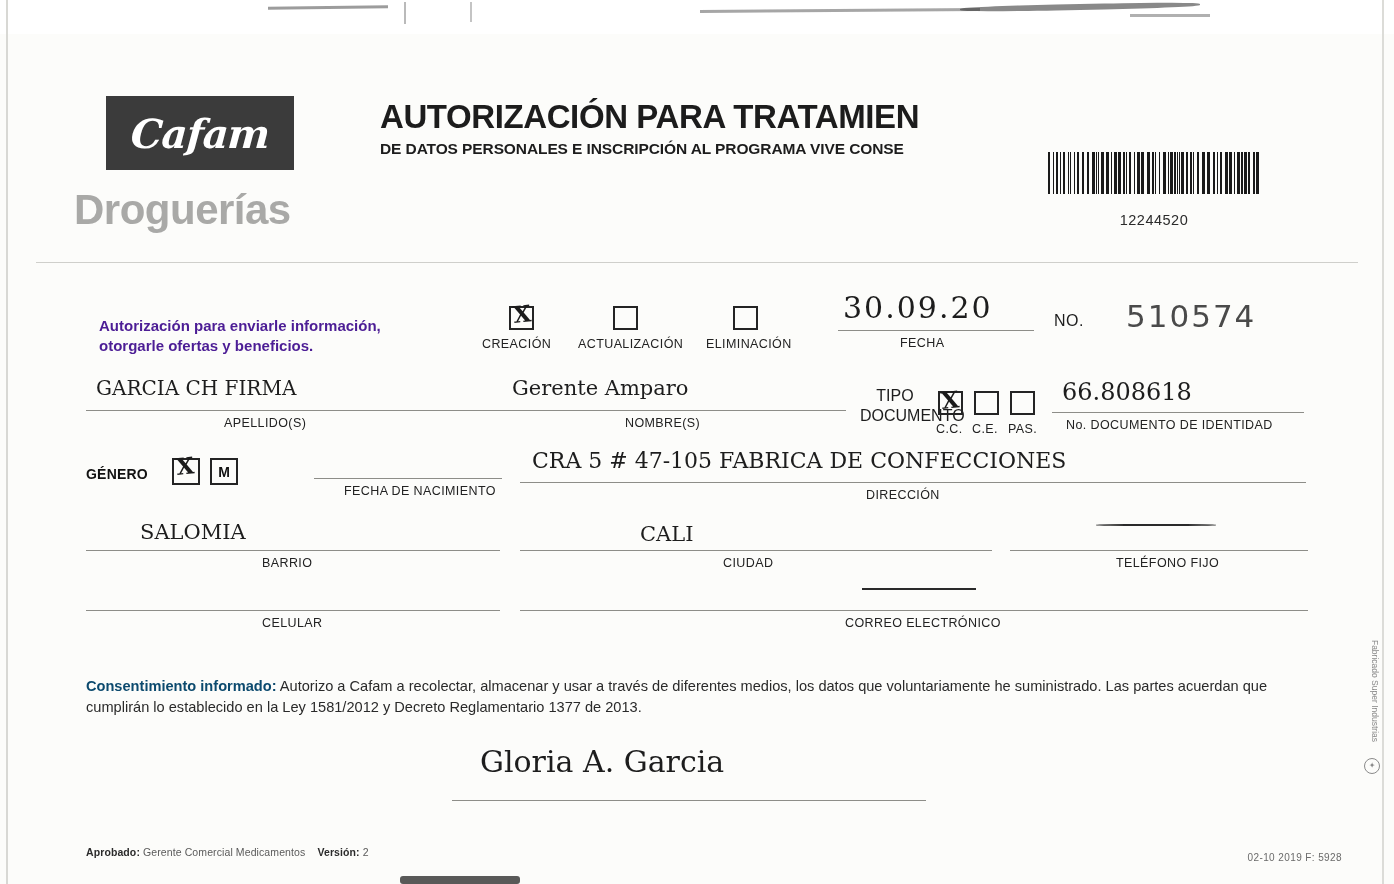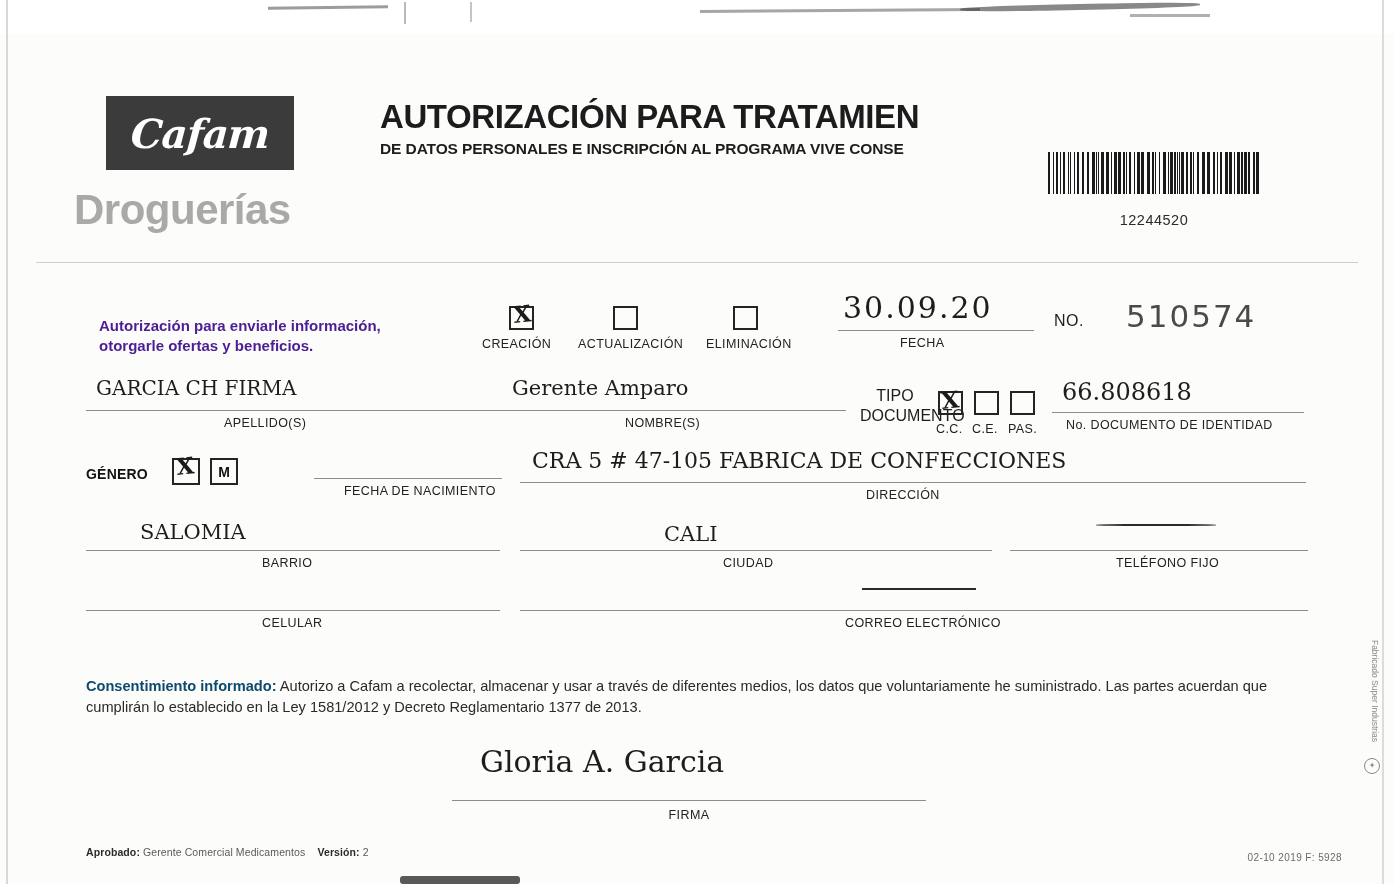--- a/index.html
+++ b/index.html
@@ -483,21 +483,21 @@
   <div class="cap" style="left:344px; top:484px;">FECHA DE NACIMIENTO</div>
 
   <div class="hand" style="left:532px; top:448px; font-size:22px;">CRA 5 # 47-105  FABRICA DE CONFECCIONES</div>
   <div class="line" style="left:520px; top:482px; width:786px;"></div>
   <div class="cap" style="left:866px; top:488px;">DIRECCIÓN</div>
 
   <div class="hand" style="left:140px; top:520px; font-size:21px;">SALOMIA</div>
   <div class="line" style="left:86px; top:550px; width:414px;"></div>
   <div class="cap" style="left:262px; top:556px;">BARRIO</div>
 
-  <div class="hand" style="left:664px; top:522px; font-size:21px;">CALI</div>
+  <div class="hand" style="left:640px; top:522px; font-size:21px;">CALI</div>
   <div class="line" style="left:520px; top:550px; width:472px;"></div>
   <div class="cap" style="left:723px; top:556px;">CIUDAD</div>
 
   <div class="hand" style="left:1098px; top:518px; font-size:20px;"></div>
   <div class="ink-strike" style="left:1096px; top:524px; width:120px; border-radius:40%;"></div>
   <div class="line" style="left:1010px; top:550px; width:298px;"></div>
   <div class="cap" style="left:1116px; top:556px;text-align:right;">TELÉFONO FIJO</div>
 
   <div class="line" style="left:86px; top:610px; width:414px;"></div>
   <div class="cap" style="left:262px; top:616px;">CELULAR</div>
@@ -506,21 +506,20 @@
   <div class="ink-strike" style="left:862px; top:588px; width:114px;"></div>
   <div class="line" style="left:520px; top:610px; width:788px;"></div>
   <div class="cap" style="left:845px; top:616px;">CORREO ELECTRÓNICO</div>
 
   <div class="consent">
     <b>Consentimiento informado:</b><span> Autorizo a Cafam a recolectar, almacenar y usar a través de diferentes medios, los datos que voluntariamente he suministrado. Las partes acuerdan que cumplirán lo establecido en la Ley 1581/2012 y Decreto Reglamentario 1377 de 2013.</span>
   </div>
 
   <div class="hand" style="left:480px; top:744px; font-size:30px;">Gloria A. Garcia</div>
   <div class="firma-line"></div>
-  <div class="firma-cap">FIRMA</div>
 
   <div class="footer-left">
     <b>Aprobado:</b>
     <span>Gerente Comercial Medicamentos</span>
     &nbsp;&nbsp;
     <b>Versión:</b>
     <span>2</span>
   </div>
   <div class="footer-right">02-10 2019   F: 5928</div>
   <div class="side-vert">Fabricado Super Industrias</div>

